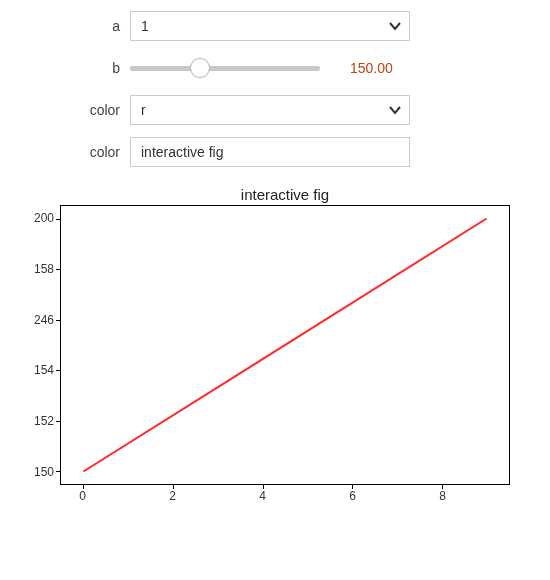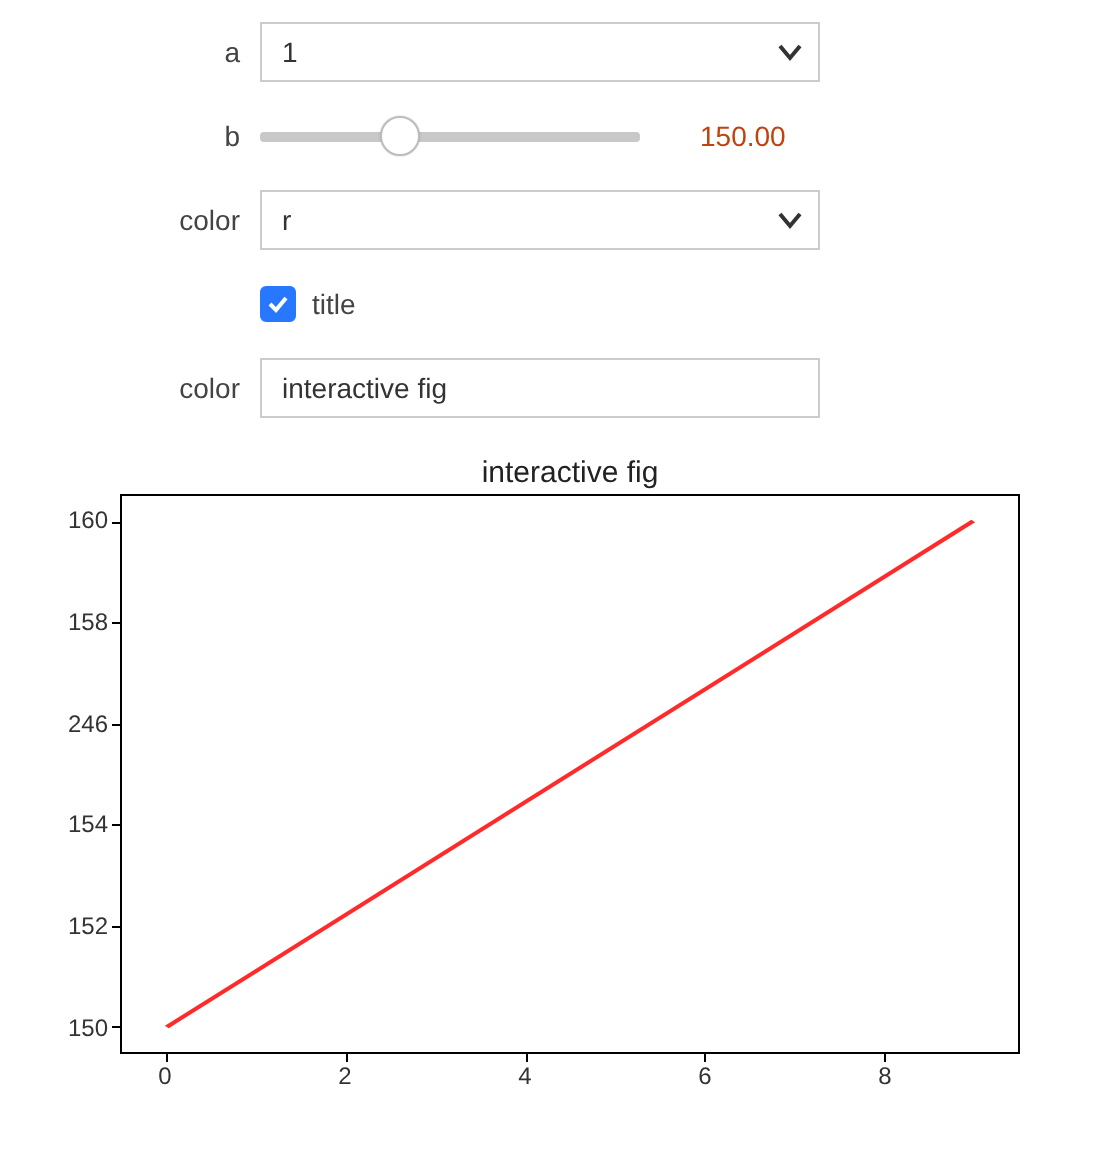--- a/index.html
+++ b/index.html
@@ -201,42 +201,33 @@
     <div class="select-wrap">
       <div class="select">r</div>
       <span class="chevron">
         <svg width="14" height="14" viewBox="0 0 14 14">
             <path d="M2 4 L7 10 L12 4" fill="none" stroke="#333" stroke-width="2"></path>
           </svg>
       </span>
     </div>
   </div>
 
-  <div class="row">
-    <div class="row-label"></div>
-    <div class="checkbox">
-      <svg width="12" height="12" viewBox="0 0 12 12">
-          <path d="M2 6 L5 9 L10 3" fill="none" stroke="#fff" stroke-width="2"></path>
-        </svg>
-    </div>
-    <div class="check-label">title</div>
-  </div>
 
   <div class="row">
     <div class="row-label">color</div>
     <div class="text-input">interactive fig</div>
   </div>
 
 </div>
 
 <div class="chart-area">
   <div class="chart-title">interactive fig</div>
   <div class="chart-box">
     <div class="yaxis">
-      <div class="ytick" style="top:4.5%">160</div>
+      <div class="ytick" style="top:4.5%">200</div>
       <div class="ytick" style="top:22.7%">158</div>
       <div class="ytick" style="top:40.9%">246</div>
       <div class="ytick" style="top:59.1%">154</div>
       <div class="ytick" style="top:77.3%">152</div>
       <div class="ytick" style="top:95.5%">150</div>
     </div>
     <div class="plot">
       <div class="ytick-major" style="top:4.5%"></div>
       <div class="ytick-major" style="top:22.7%"></div>
       <div class="ytick-major" style="top:40.9%"></div>

